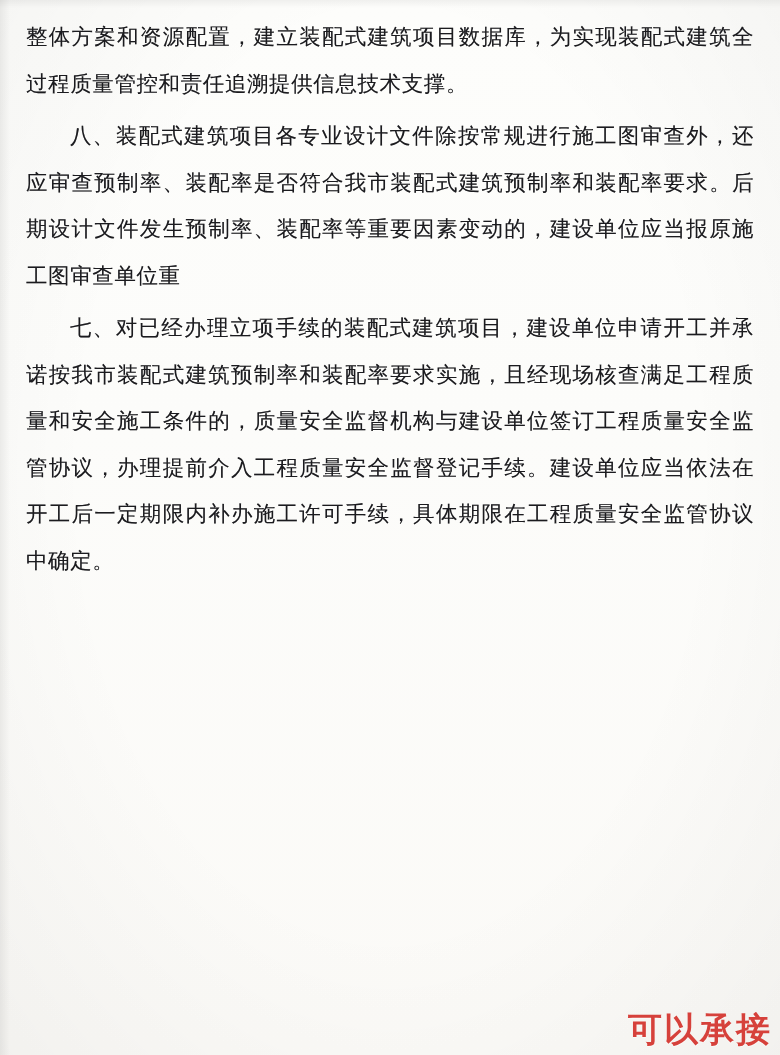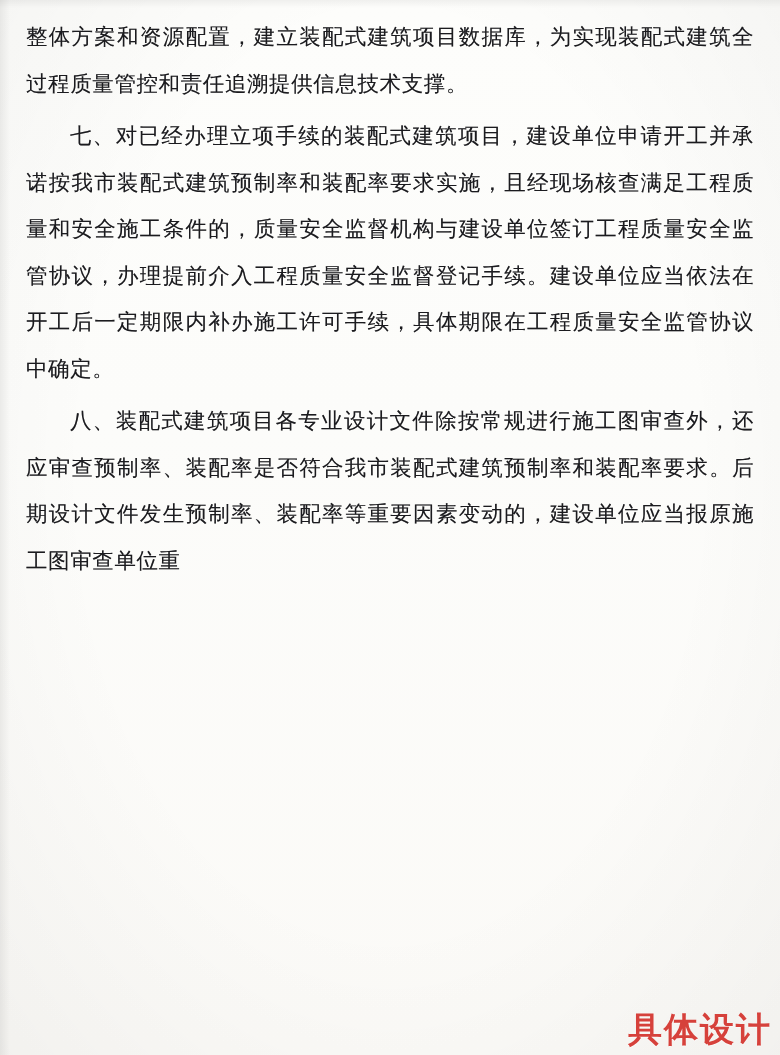--- a/index.html
+++ b/index.html
@@ -99,20 +99,20 @@
 </head>
 <body>
 
 <div id="page-scan">
   <div id="paper-texture"></div>
   <div class="edge-shadow-left"></div>
   <div class="edge-shadow-top"></div>
 
   <div id="doc-body">
     <p class="para">整体方案和资源配置，建立装配式建筑项目数据库，为实现装配式建筑全过程质量管控和责任追溯提供信息技术支撑。</p>
+    <p class="para indent">八、装配式建筑项目各专业设计文件除按常规进行施工图审查外，还应审查预制率、装配率是否符合我市装配式建筑预制率和装配率要求。后期设计文件发生预制率、装配率等重要因素变动的，建设单位应当报原施工图审查单位重</p>
     <p class="para indent">七、对已经办理立项手续的装配式建筑项目，建设单位申请开工并承诺按我市装配式建筑预制率和装配率要求实施，且经现场核查满足工程质量和安全施工条件的，质量安全监督机构与建设单位签订工程质量安全监管协议，办理提前介入工程质量安全监督登记手续。建设单位应当依法在开工后一定期限内补办施工许可手续，具体期限在工程质量安全监管协议中确定。</p>
-    <p class="para indent">八、装配式建筑项目各专业设计文件除按常规进行施工图审查外，还应审查预制率、装配率是否符合我市装配式建筑预制率和装配率要求。后期设计文件发生预制率、装配率等重要因素变动的，建设单位应当报原施工图审查单位重</p>
   </div>
 
   <div id="watermark">
-    <div id="wm-main" style="color: rgb(212, 50, 44);">具体设计</div>
+    <div id="wm-main" style="color: rgb(212, 50, 44);">可以承接</div>
   </div>
 </div>
 
 </body></html>

